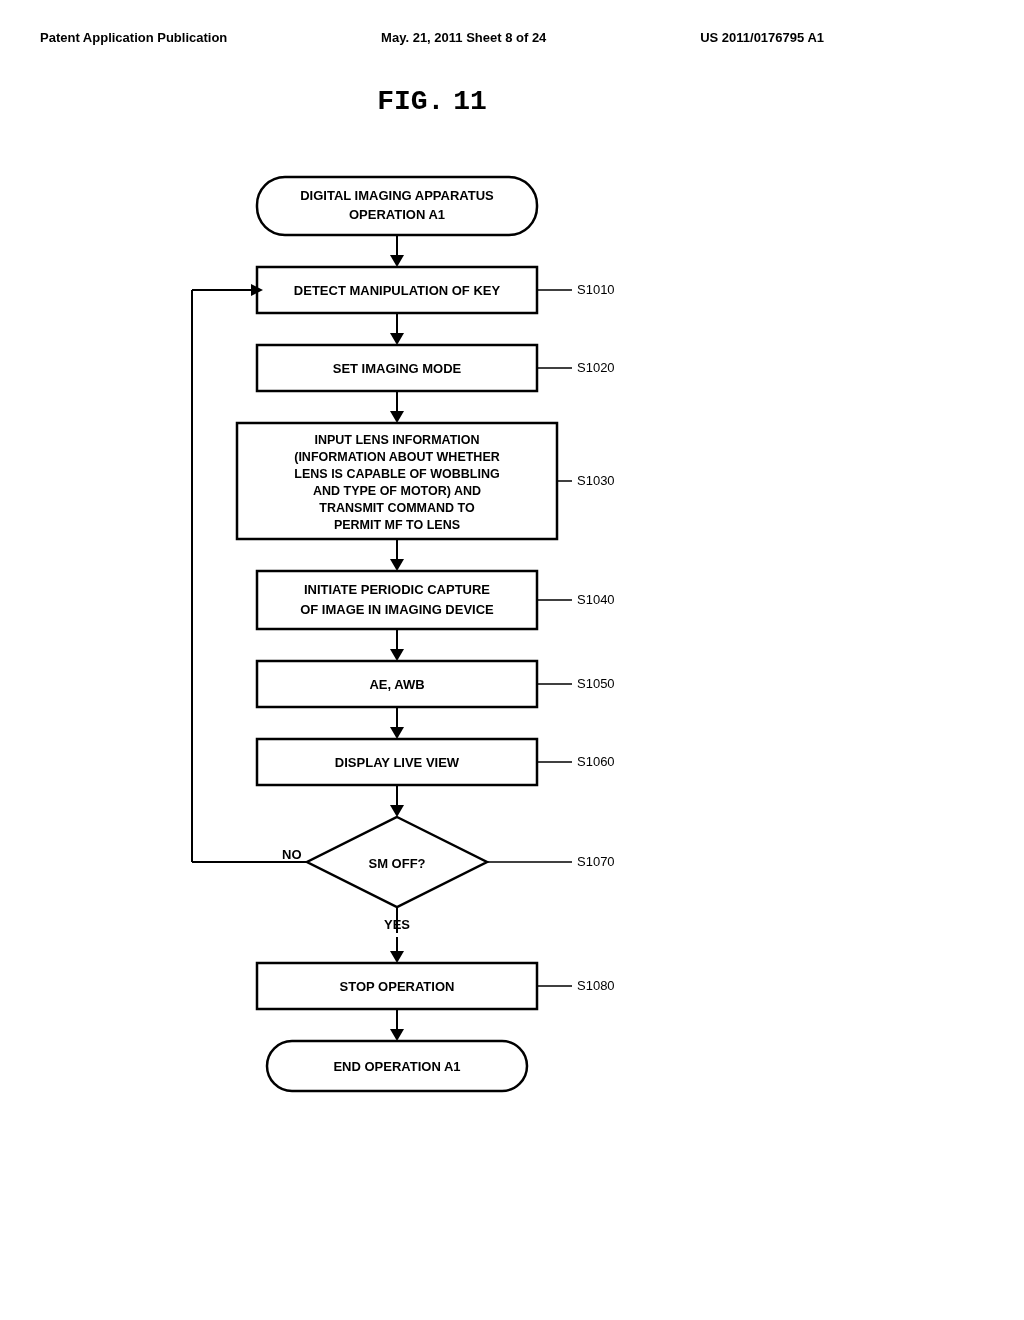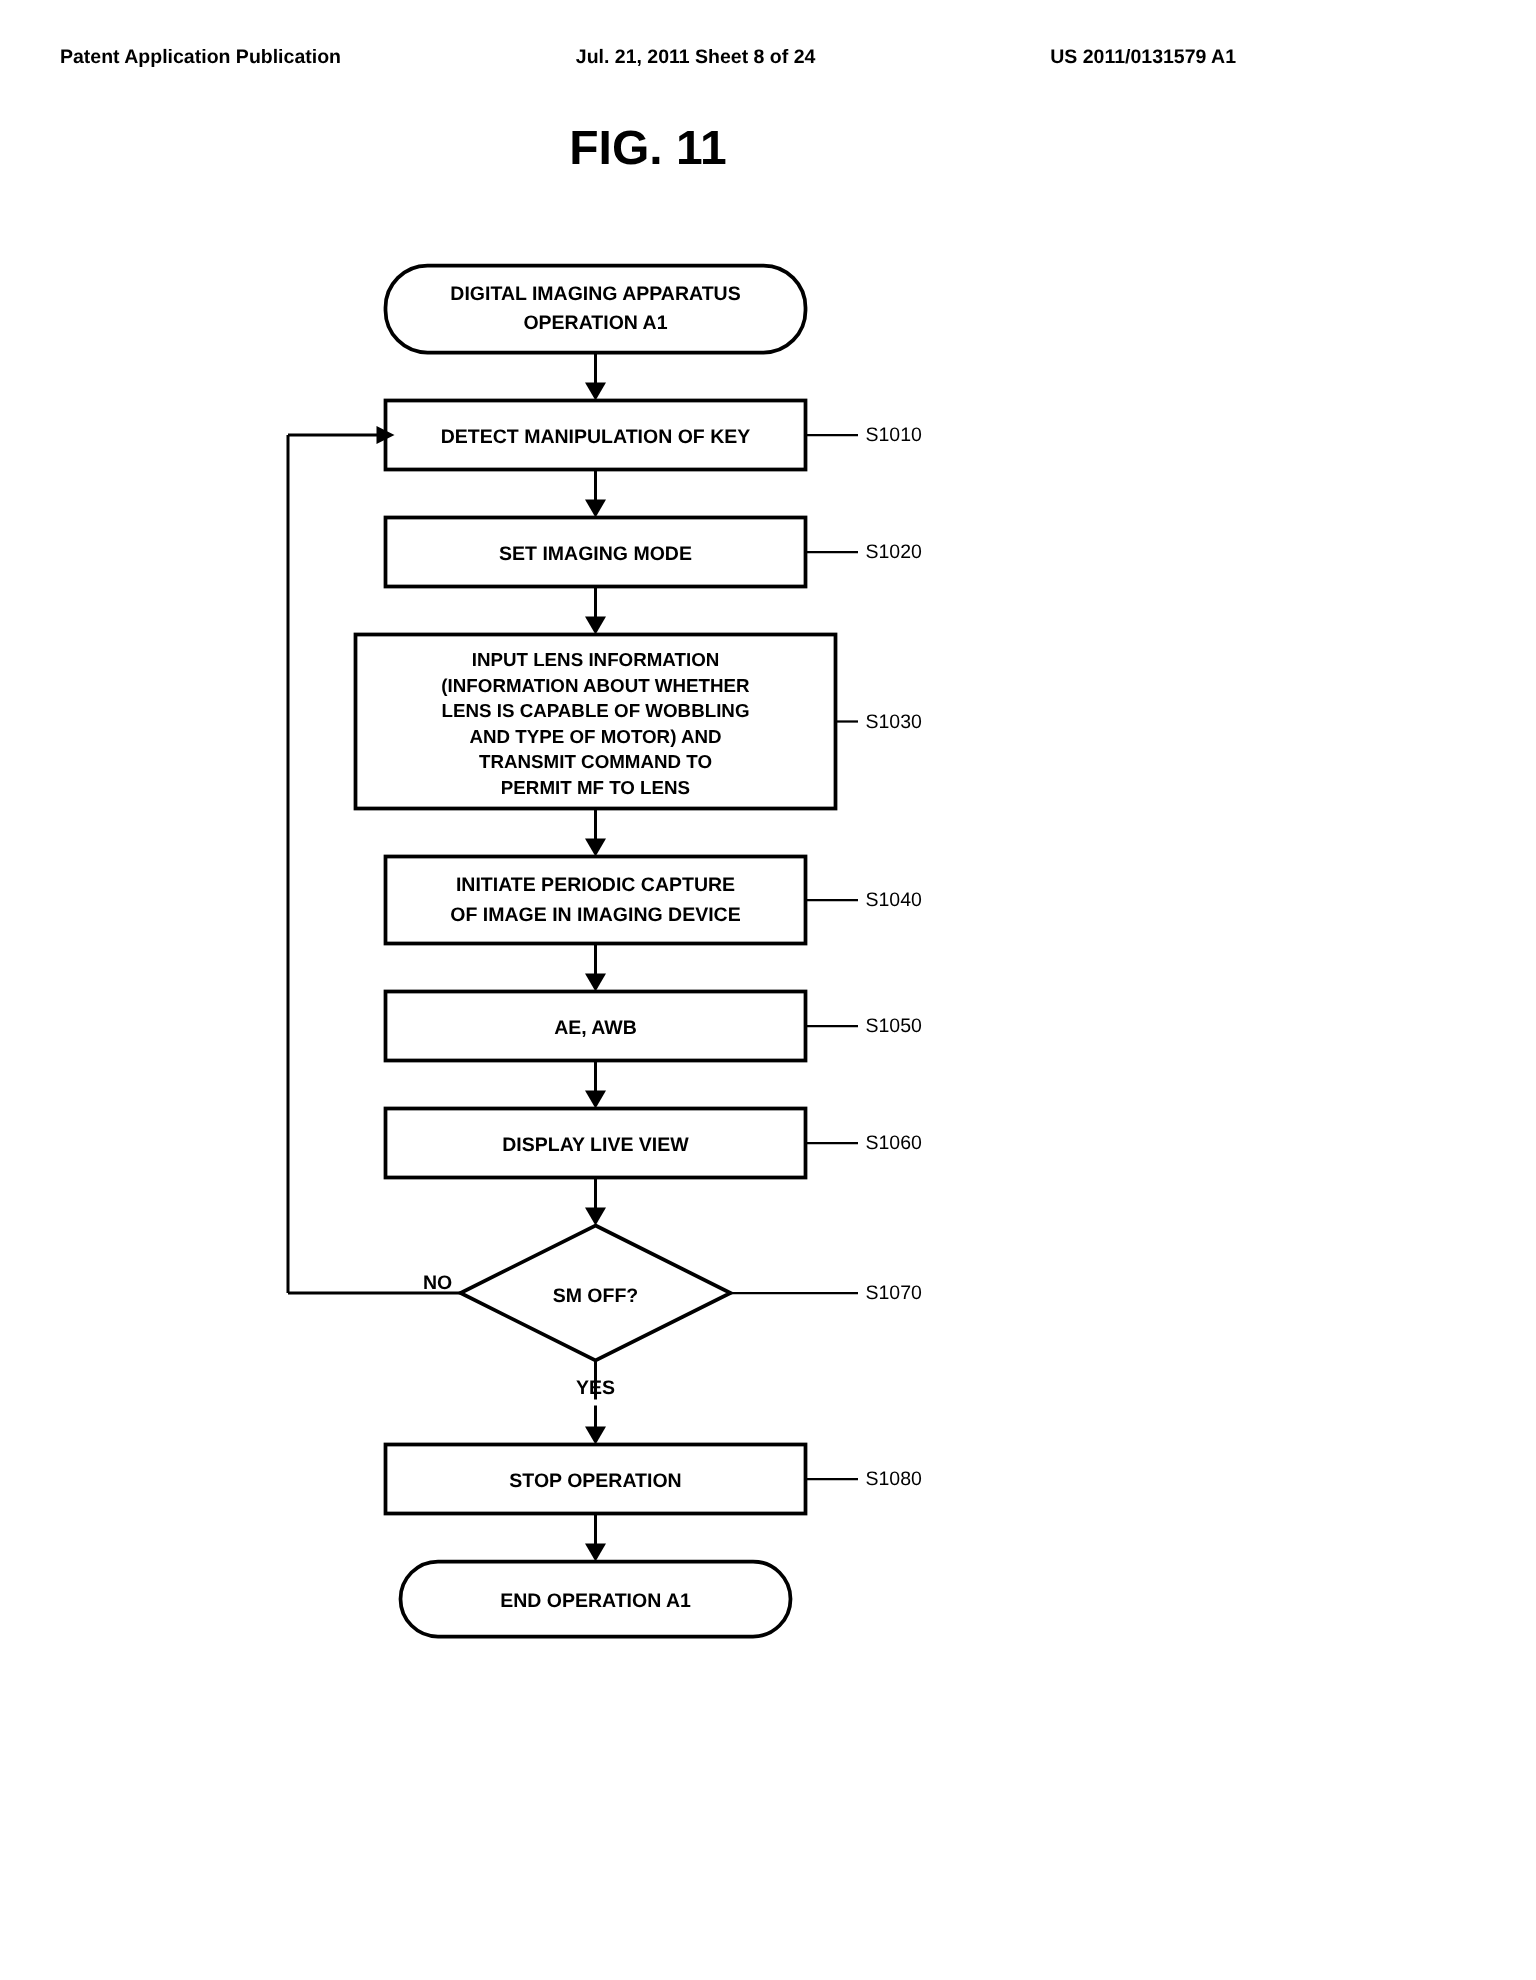--- a/index.html
+++ b/index.html
@@ -30,39 +30,40 @@
 
     .fig-title {
       text-align: center;
       font-size: 32px;
       font-weight: bold;
       margin: 30px 0 40px 0;
       font-family: Arial, Helvetica, sans-serif;
     }
 
     .fig-title span {
-      font-size: 32px;
+      font-size: 28px;
       font-weight: bold;
+      font-family: Liberation Mono, monospace;
     }
 
     
     .flowchart-svg {
       display: block;
       margin: 0 auto;
     }
   </style>
 </head>
 <body>
 
 <div class="page">
 
   <div class="header">
     <span>Patent Application Publication</span>
-    <span>Jul. 21, 2011   Sheet 8 of 24</span>
-    <span>US 2011/0131579 A1</span>
+    <span>May. 21, 2011   Sheet 8 of 24</span>
+    <span>US 2011/0176795 A1</span>
   </div>
 
   <div class="fig-title">
     <span>FIG.</span>&nbsp;<span>11</span>
   </div>
 
   <svg class="flowchart-svg" width="700" height="1100" viewBox="0 0 700 1100" xmlns="http://www.w3.org/2000/svg">
 
     <rect x="175" y="20" width="280" height="58" rx="28" ry="28" fill="white" stroke="black" stroke-width="2.5"></rect>
     <text x="315" y="43" text-anchor="middle" font-family="Arial" font-size="13" font-weight="bold">DIGITAL IMAGING APPARATUS</text>

